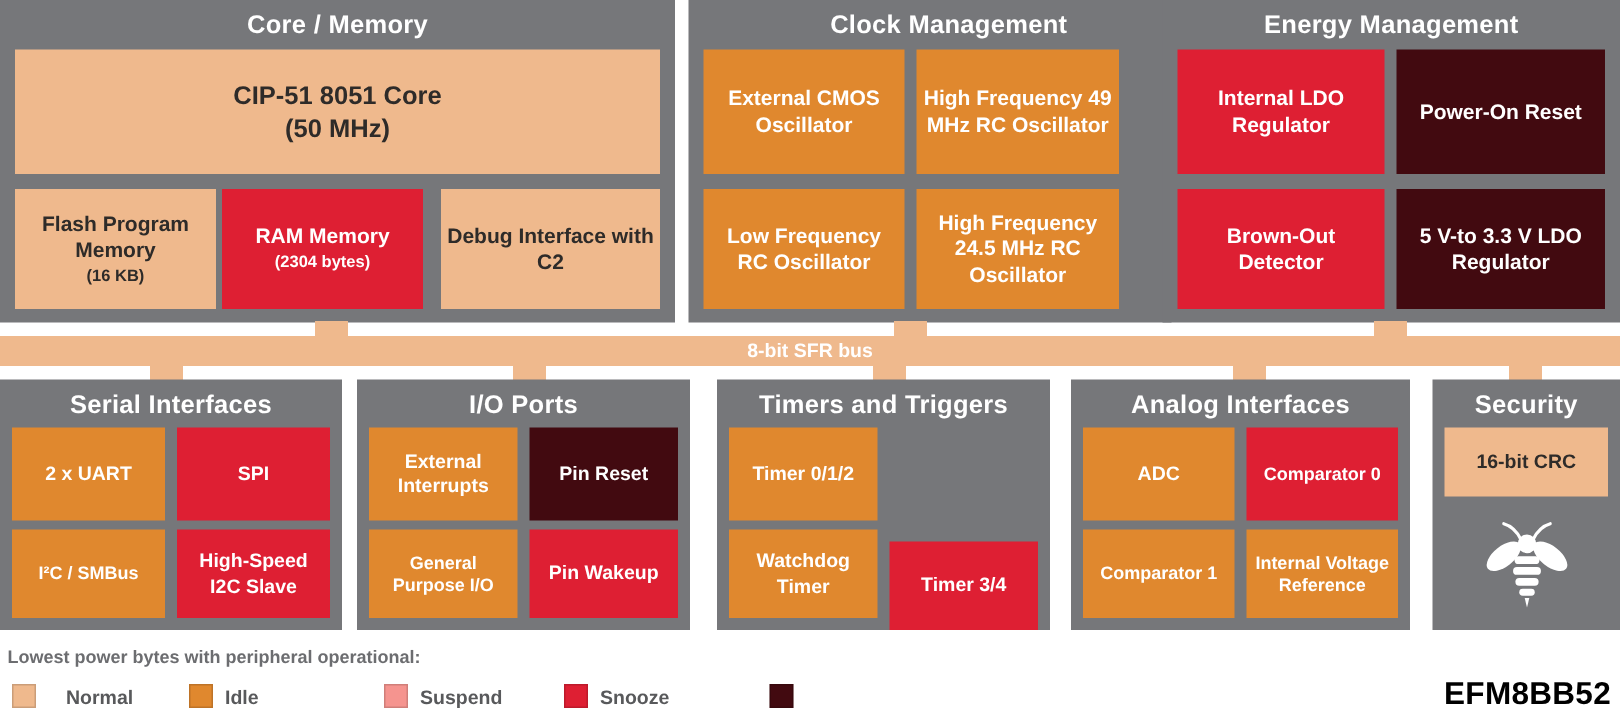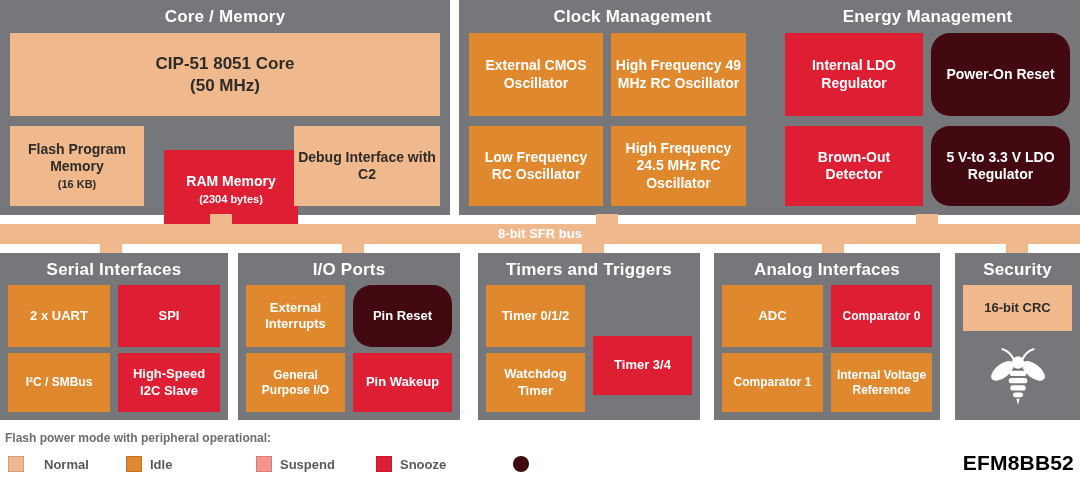--- a/index.html
+++ b/index.html
@@ -18,21 +18,21 @@
     justify-content:center;text-align:center;font-weight:bold;font-size:14px;
     line-height:1.25;padding:2px 4px;box-sizing:border-box;
   }
   .blk .note{font-size:11px;margin-top:2px;}
   .fs17{font-size:17px;}
   .fs13{font-size:13px;}
   .fs12{font-size:12px;}
   .c-normal{background:#efb98d;color:#2e2b29;}
   .c-idle{background:#e0882e;color:#ffffff;}
   .c-snooze{background:#de1f33;color:#ffffff;}
-  .c-shutdown{background:#420a10;color:#ffffff;border-radius:19px;}
+  .c-shutdown{background:#420a10;color:#ffffff;}
   .c-suspend{background:#f5948f;color:#2e2b29;}
   .bus{
     position:absolute;left:0;top:224px;width:1080px;height:20px;
     background:#efb98d;color:#ffffff;font-weight:bold;font-size:13px;
     text-align:center;line-height:20px;
   }
   .stub{position:absolute;width:22px;height:10px;background:#efb98d;}
   .legend-caption{
     position:absolute;left:5px;top:431px;font-size:12px;font-weight:bold;
     color:#6c6d70;
@@ -56,21 +56,21 @@
   <section class="panel" style="left:0;top:0;width:450px;height:215px;">
     <div class="panel-title">Core / Memory</div>
     <div class="blk c-normal fs17" style="left:10px;top:33px;width:430px;height:83px;">
       <span>CIP-51 8051 Core</span>
       <span>(50 MHz)</span>
     </div>
     <div class="blk c-normal" style="left:10px;top:126px;width:134px;height:80px;">
       <span>Flash Program Memory</span>
       <span class="note">(16 KB)</span>
     </div>
-    <div class="blk c-snooze" style="left:164px;top:126px;width:134px;height:80px;margin-top:24px;">
+    <div class="blk c-snooze" style="left:148px;top:126px;width:134px;height:80px;">
       <span>RAM Memory</span>
       <span class="note">(2304 bytes)</span>
     </div>
     <div class="blk c-normal" style="left:294px;top:126px;width:146px;height:80px;">
       <span>Debug Interface with C2</span>
     </div>
   </section>
 
   <section class="panel" style="left:459px;top:0;width:297px;height:215px;padding-left:25px;">
     <div class="panel-title">Clock Management</div>
@@ -147,21 +147,21 @@
   </section>
 
   <section class="panel" style="left:478px;top:253px;width:222px;height:167px;">
     <div class="panel-title">Timers and Triggers</div>
     <div class="blk c-idle fs13" style="left:8px;top:32px;width:99px;height:62px;">
       <span>Timer 0/1/2</span>
     </div>
     <div class="blk c-idle fs13" style="left:8px;top:100px;width:99px;height:59px;">
       <span>Watchdog Timer</span>
     </div>
-    <div class="blk c-snooze fs13" style="left:115px;top:83px;width:99px;height:59px;">
+    <div class="blk c-snooze fs13" style="left:115px;top:108px;width:99px;height:59px;">
       <span>Timer 3/4</span>
     </div>
   </section>
 
   <section class="panel" style="left:714px;top:253px;width:226px;height:167px;">
     <div class="panel-title">Analog Interfaces</div>
     <div class="blk c-idle fs13" style="left:8px;top:32px;width:101px;height:62px;">
       <span>ADC</span>
     </div>
     <div class="blk c-snooze fs12" style="left:117px;top:32px;width:101px;height:62px;">
@@ -187,21 +187,21 @@
       <ellipse cx="45" cy="25" rx="13" ry="6.5" transform="rotate(38 45 25)" fill="#ffffff"></ellipse>
       <circle cx="30" cy="17" r="6" fill="#ffffff"></circle>
       <rect x="22" y="25" width="16" height="5" rx="2.5" fill="#ffffff"></rect>
       <rect x="21" y="32" width="18" height="5" rx="2.5" fill="#ffffff"></rect>
       <rect x="22.5" y="39" width="15" height="5" rx="2.5" fill="#ffffff"></rect>
       <rect x="25" y="46" width="10" height="4.5" rx="2.25" fill="#ffffff"></rect>
       <path d="M28.5 52 L31.5 52 L30 58 Z" fill="#ffffff"></path>
     </svg>
   </section>
 
-  <div class="legend-caption">Flash power mode with peripheral operational:</div>
+  <div class="legend-caption">Lowest power bytes with peripheral operational:</div>
 
   <div class="legend-item" style="left:8px;gap:20px;">
     <span class="swatch c-normal"></span>
     <span>Normal</span>
   </div>
   <div class="legend-item" style="left:126px;">
     <span class="swatch c-idle"></span>
     <span>Idle</span>
   </div>
   <div class="legend-item" style="left:256px;">

